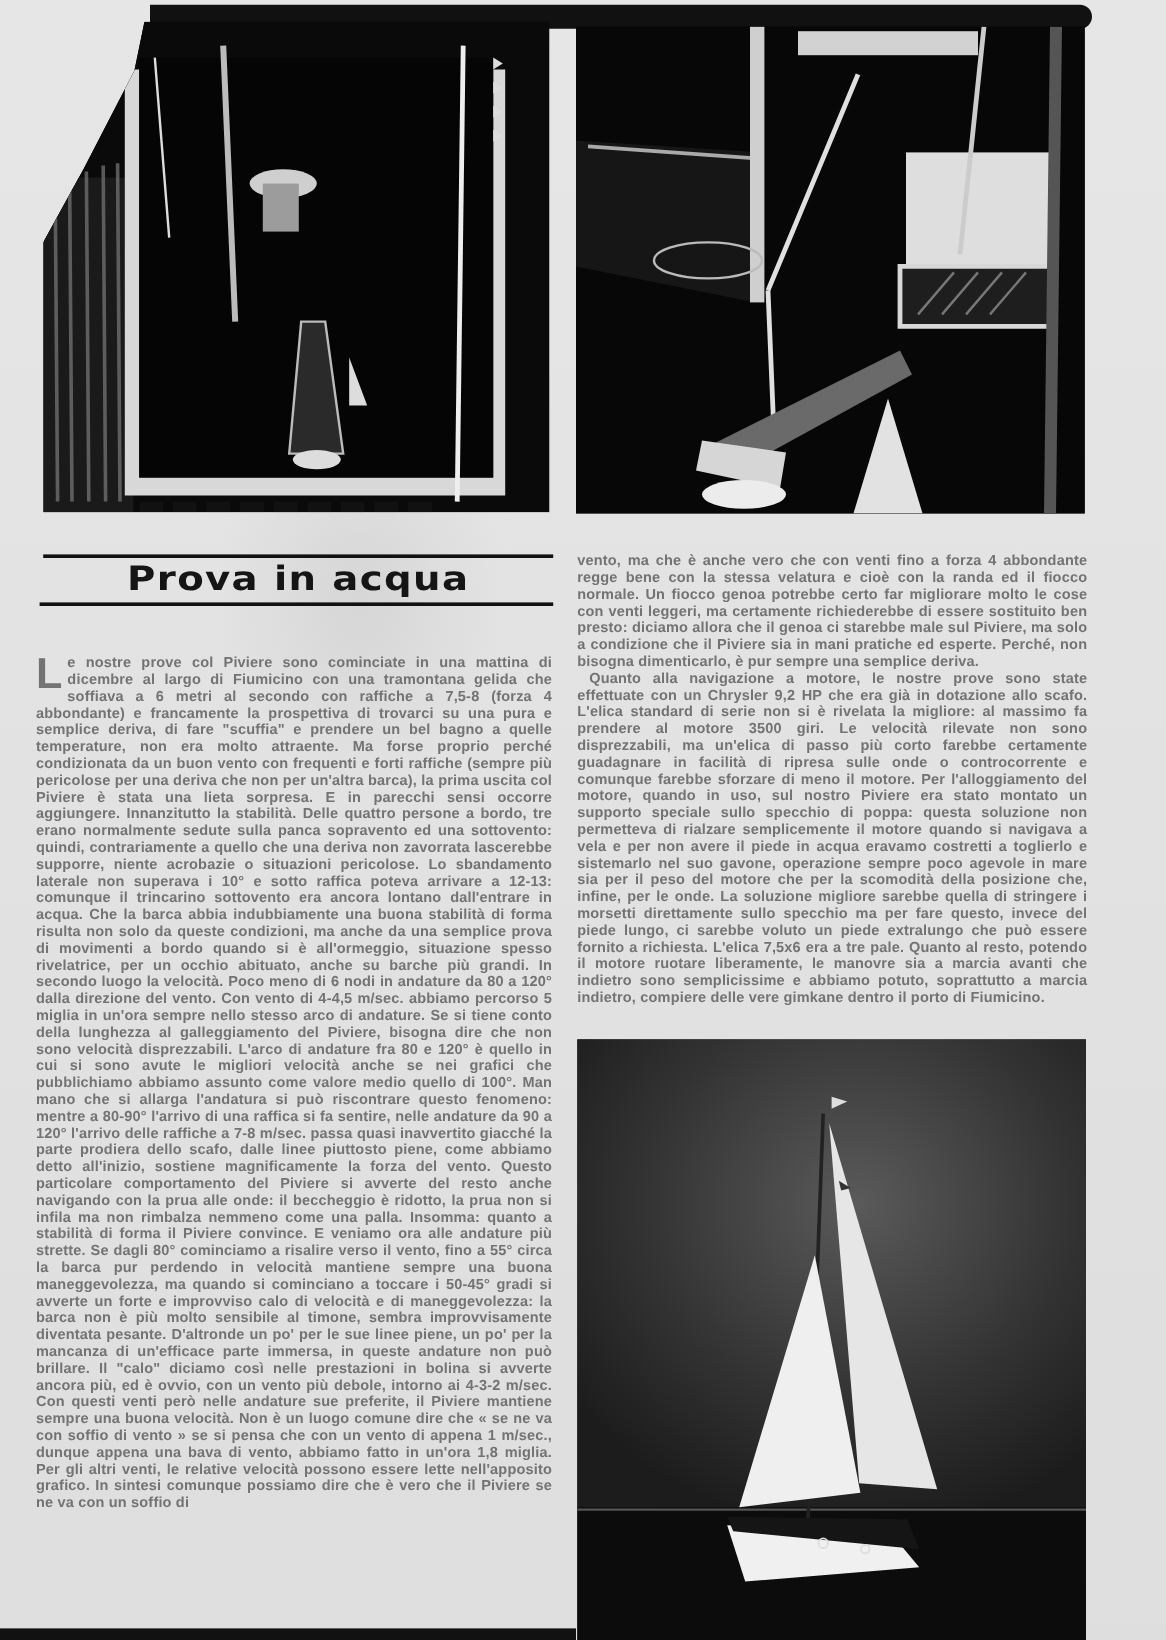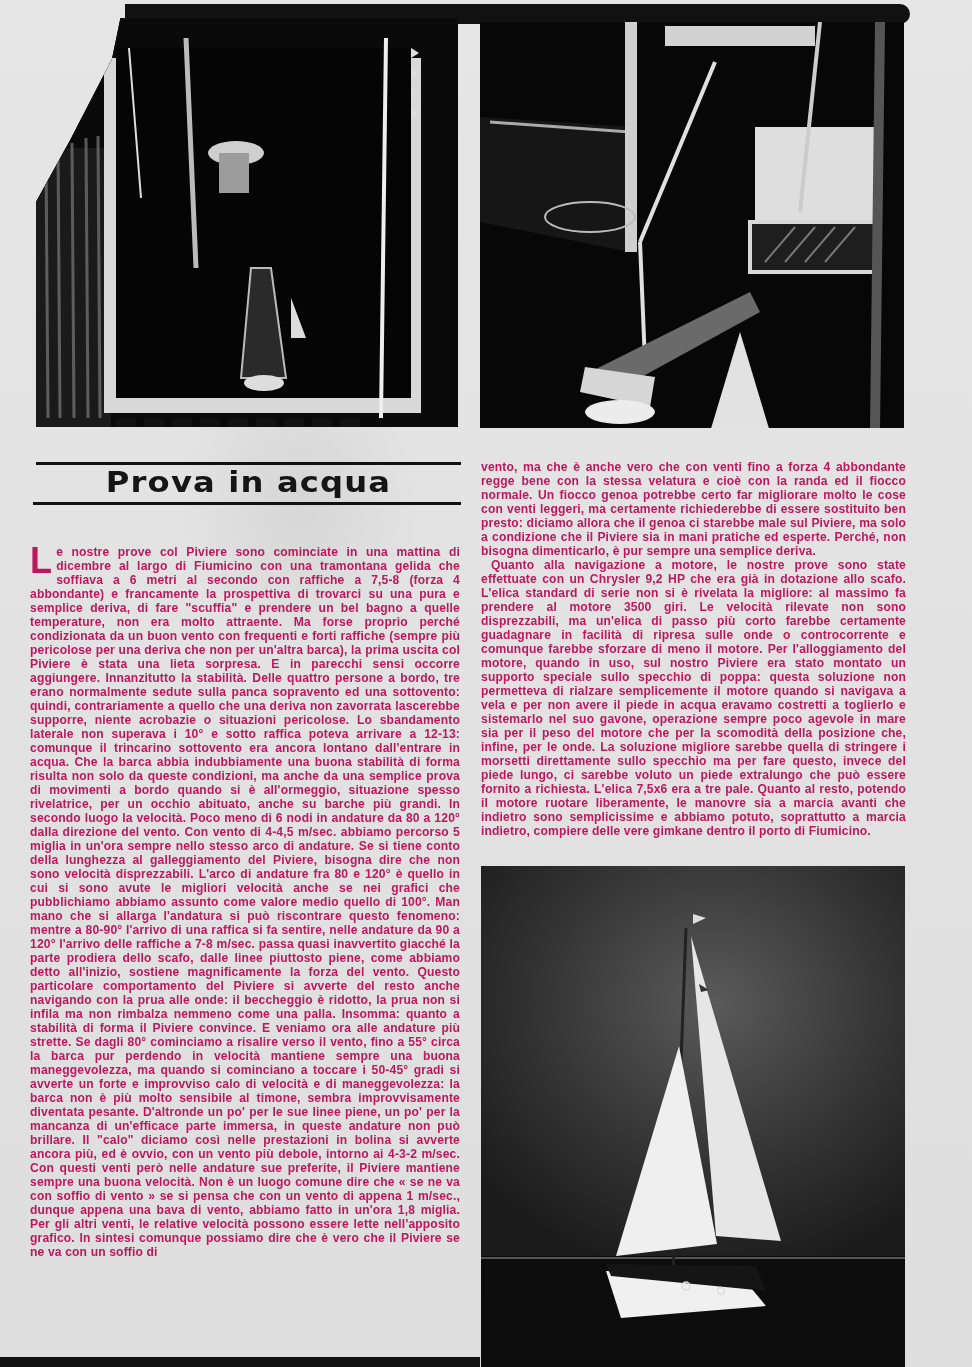--- a/index.html
+++ b/index.html
@@ -32,21 +32,21 @@
   .rule { position: absolute; height: 3px; background: #111; }
   #rule-top { left: 36px; top: 462px; width: 425px; }
   #rule-bottom { left: 33px; top: 502px; width: 428px; }
   .title {
     position: absolute; left: 36px; top: 466px; width: 425px; text-align: center;
     font-family: "DejaVu Sans", sans-serif; font-weight: 900; font-size: 28px;
     letter-spacing: 1px; color: #151515; transform: scaleX(1.15); transform-origin: center;
   }
   .col {
     position: absolute; font-size: 12.1px; line-height: 14.0px; text-align: justify;
-    color: #be185d; font-family: "Liberation Sans", sans-serif; font-weight: bold;
+    color: #737373; font-family: "Liberation Sans", sans-serif; font-weight: bold;
     letter-spacing: 0.15px;
   }
   .col p { margin: 0; }
   #col-left { left: 30px; top: 545px; width: 430px; }
   #col-right { left: 481px; top: 460px; width: 425px; }
   .dropcap {
     float: left; font-size: 36px; line-height: 28px; margin: 2px 4px 0 0;
     font-weight: bold; font-family: "Liberation Sans", sans-serif;
   }
   .indent { text-indent: 10px; }

